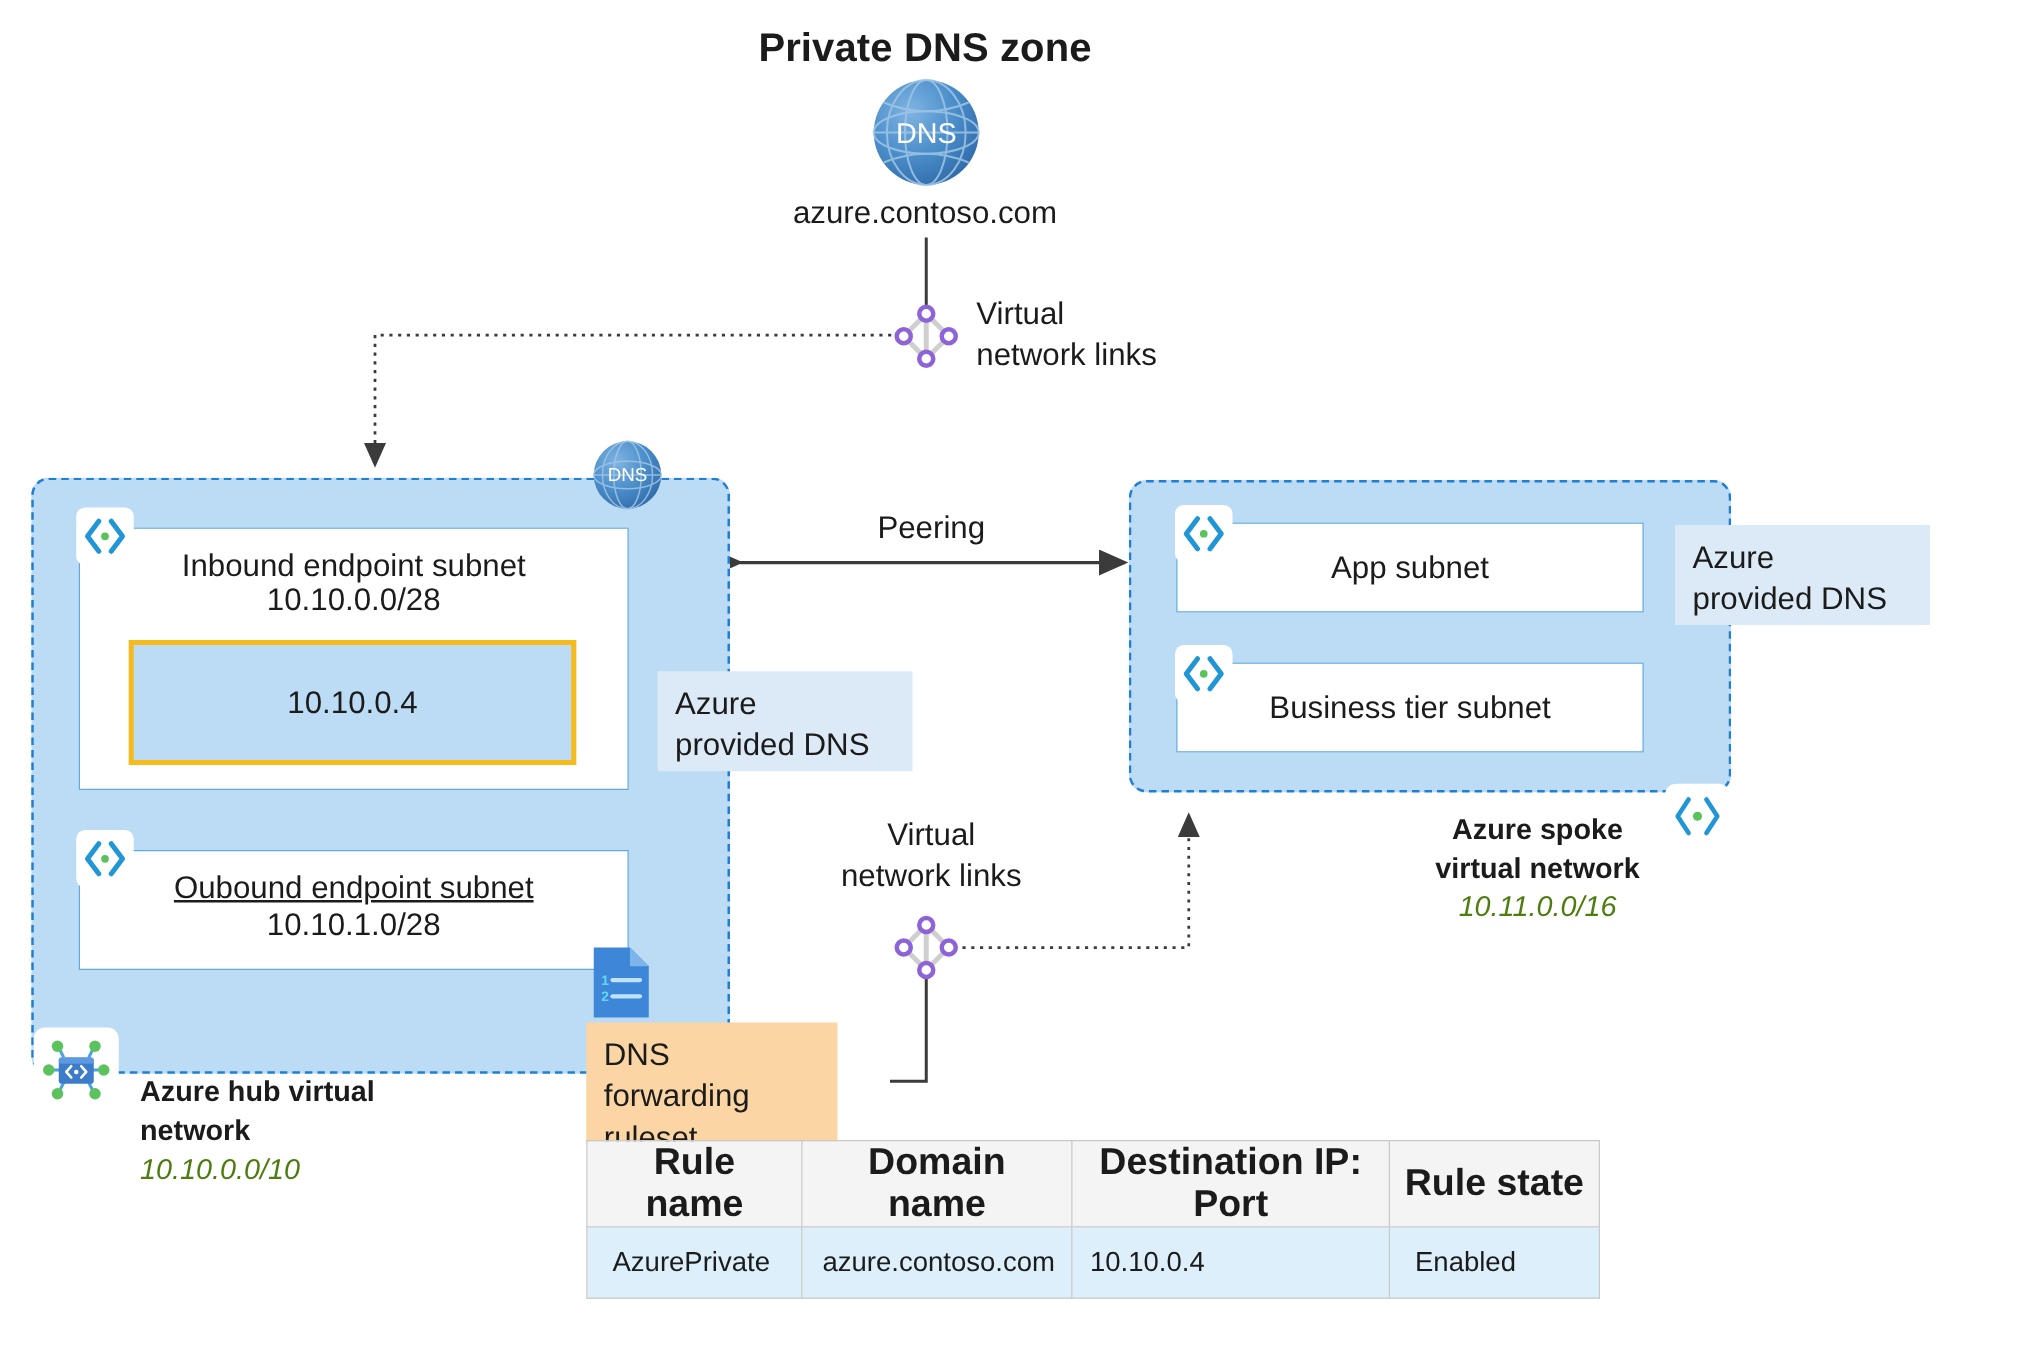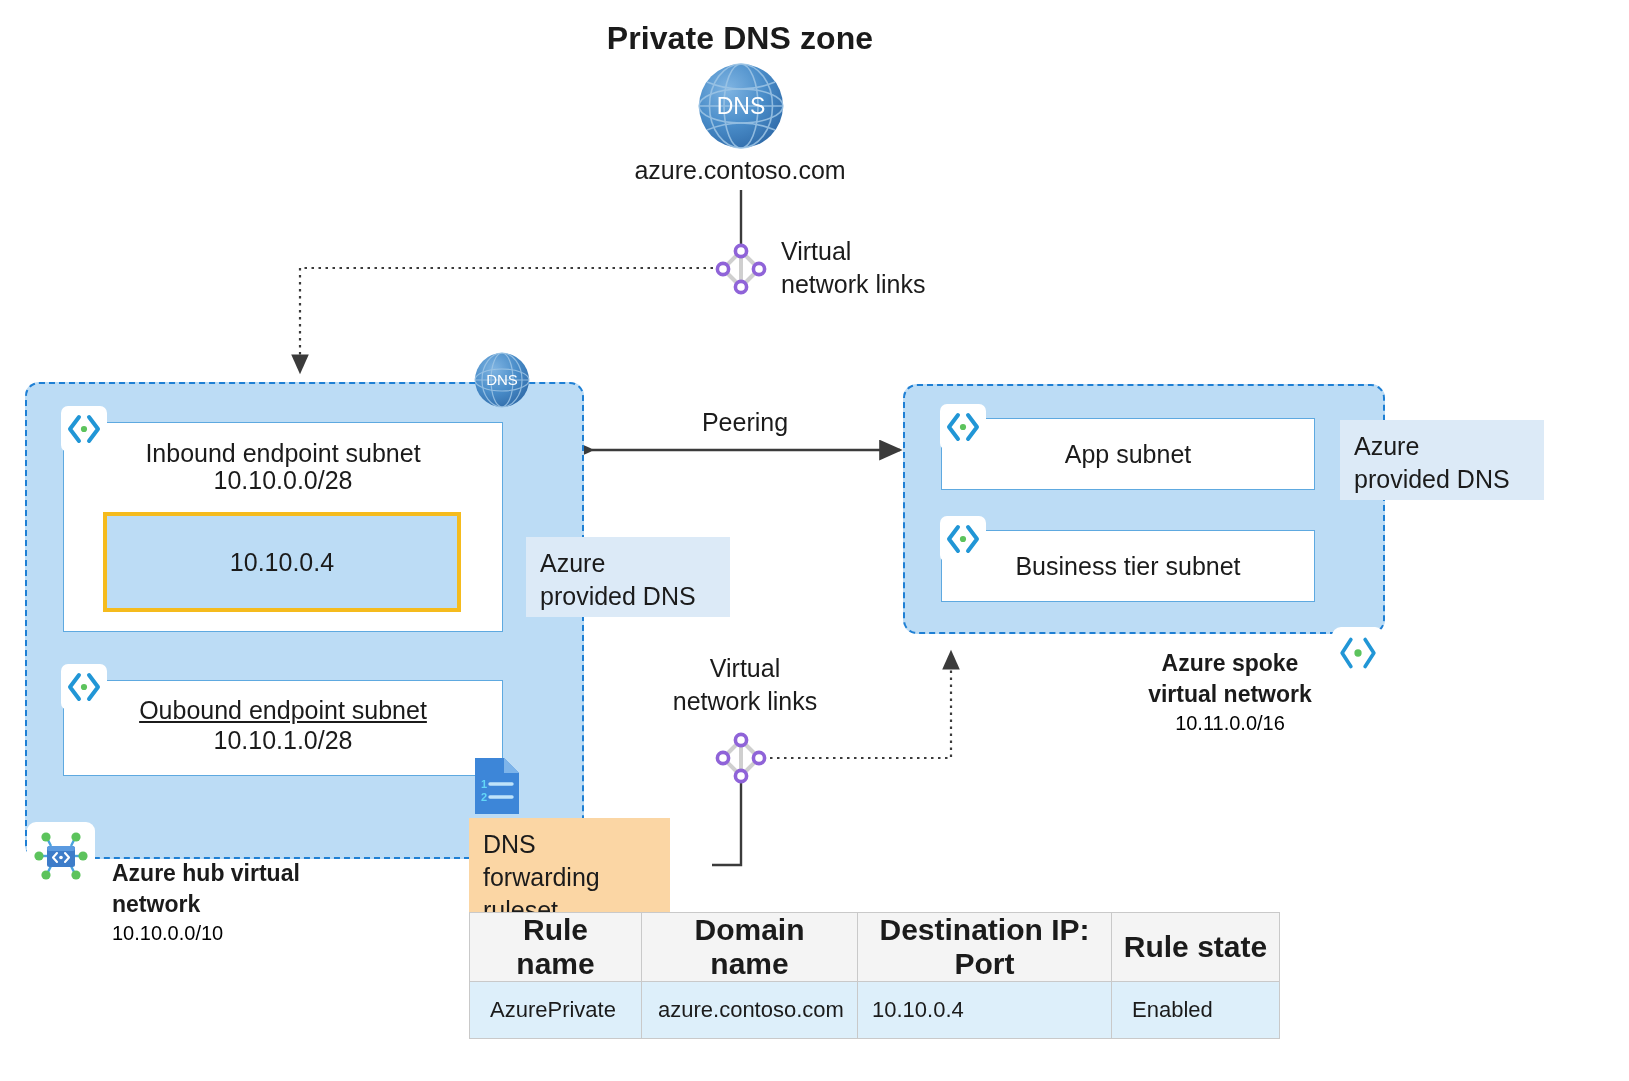--- a/index.html
+++ b/index.html
@@ -22,21 +22,21 @@
     left:0;top:156px;width:1480px;text-align:center;
     font-size:25px;color:#1b1b1b;
   }
   .vnl-label{
     font-size:25px;line-height:33px;color:#1b1b1b;white-space:pre-line;
   }
   .peering-label{font-size:25px;color:#1b1b1b;}
   .vnet-caption{
     font-size:23px;font-weight:bold;line-height:31px;color:#1b1b1b;white-space:pre-line;
   }
-  .vnet-cidr{font-size:20px;font-weight:normal;color:#000000;}
+  .vnet-cidr{font-size:23px;font-weight:normal;color:#4d7c0f;font-style:italic;}
 
   
   .vnet{
     background:#bcdcf5;border:2px dashed #1e7fd4;border-radius:14px;
   }
   
   .subnet{
     background:#ffffff;border:1.5px solid #5ea9e0;
     display:flex;align-items:center;justify-content:center;
     text-align:center;font-size:25px;line-height:33px;color:#1b1b1b;

